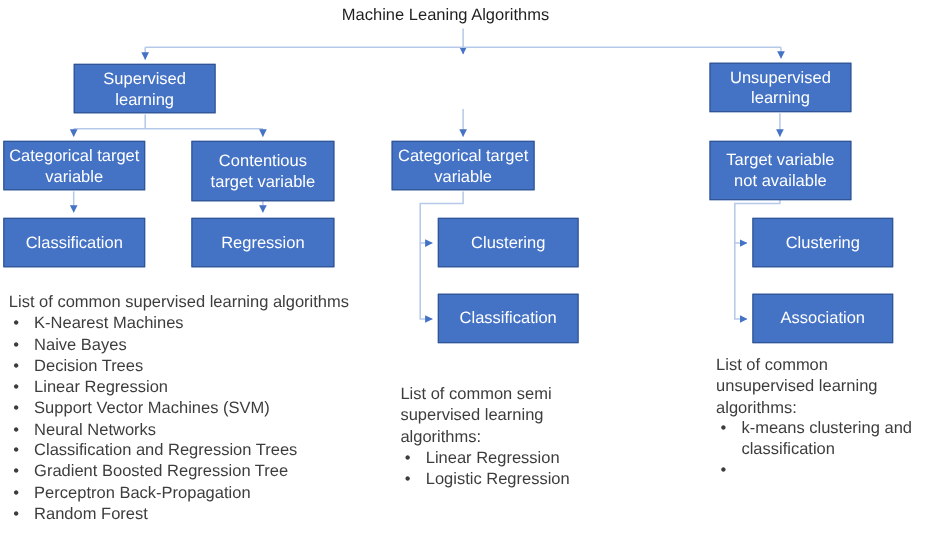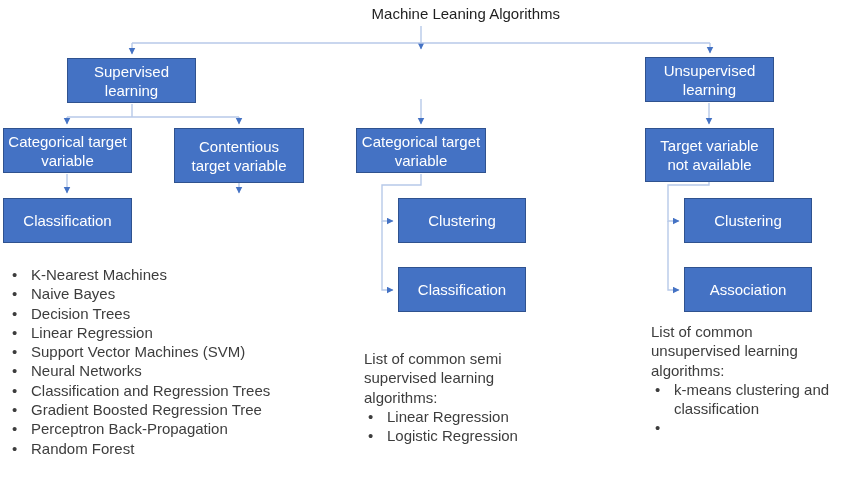--- a/index.html
+++ b/index.html
@@ -7,21 +7,21 @@
     position: relative;
     width: 850px;
     height: 488px;
     background: var(--background, #fff);
     font-family: "Liberation Sans", sans-serif;
     overflow: hidden;
   }
   .title {
     position: absolute;
     left: 250px; top: 5px; width: 310px;
-    text-align: right;
+    text-align: center;
     font-size: 15px;
     color: var(--title-text, #1f1f1f);
   }
   svg.connector-layer {
     position: absolute;
     left: 0; top: 0;
     width: 850px; height: 488px;
   }
   .connectors path {
     stroke: var(--connector-line, #b7c9e9);
@@ -107,35 +107,39 @@
   <div class="node" style="left:356px;top:128px;width:130px;height:45px">
     <span>Categorical target variable</span>
   </div>
   <div class="node" style="left:645px;top:128px;width:129px;height:54px">
     <span>Target variable not available</span>
   </div>
 
   <div class="node" style="left:3px;top:198px;width:129px;height:45px">
     <span>Classification</span>
   </div>
+  <div class="node" style="left:174px;top:198px;width:130px;height:45px">
+    <span>Regression</span>
+  </div>
   <div class="node" style="left:398px;top:198px;width:128px;height:45px">
     <span>Clustering</span>
   </div>
   <div class="node" style="left:684px;top:198px;width:128px;height:45px">
     <span>Clustering</span>
   </div>
 
   <div class="node" style="left:398px;top:267px;width:128px;height:45px">
     <span>Classification</span>
   </div>
   <div class="node" style="left:684px;top:267px;width:128px;height:45px">
     <span>Association</span>
   </div>
 
   <div class="list" style="left:8px;top:265px;width:340px">
+    <div class="list-header">List of common supervised learning algorithms</div>
     <div class="li">
       <span class="bullet">•</span>
       <span class="li-text">K-Nearest Machines</span>
     </div>
     <div class="li">
       <span class="bullet">•</span>
       <span class="li-text">Naive Bayes</span>
     </div>
     <div class="li">
       <span class="bullet">•</span>

